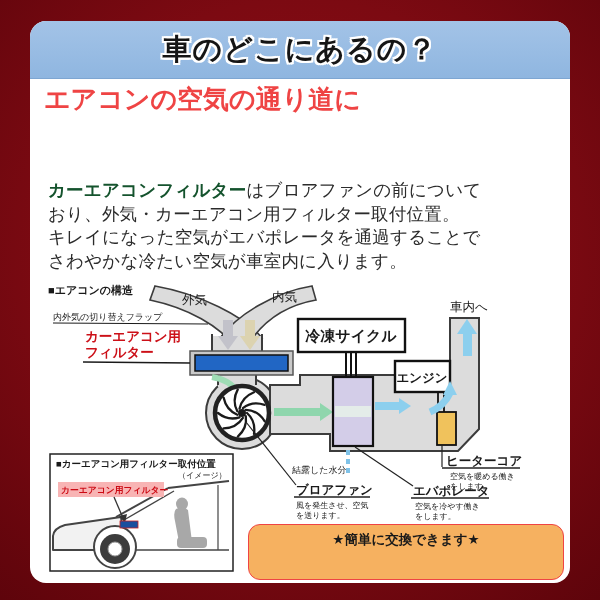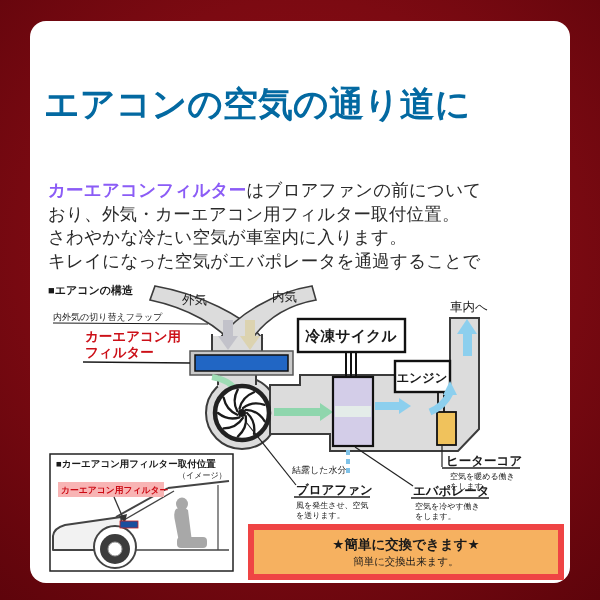--- a/index.html
+++ b/index.html
@@ -18,52 +18,55 @@
     border-bottom:1px solid #7ea6d2;
   }
   .hdr-title{
     width:100%;text-align:center;line-height:56px;
     font-size:29px;font-weight:bold;color:#151515;letter-spacing:1px;
     text-shadow:-2px -2px 0 #fff,2px -2px 0 #fff,-2px 2px 0 #fff,2px 2px 0 #fff,
                  0 -2px 0 #fff,0 2px 0 #fff,-2px 0 0 #fff,2px 0 0 #fff;
   }
   .headline{
     position:absolute;left:14px;top:63px;width:520px;
-    font-size:35px;font-weight:bold;color:#0369a1;line-height:1.16;letter-spacing:0px;
+    font-size:26px;font-weight:bold;color:#ef4444;line-height:1.16;letter-spacing:0px;
   }
   .bodytext{
     position:absolute;left:18px;top:158px;width:512px;
     font-size:17.5px;color:#2b2b2b;line-height:23.5px;letter-spacing:0.2px;
   }
-  .bodytext b{color:#8b5cf6;}
+  .bodytext b{color:#14532d;}
   .diagram{position:absolute;left:0;top:261px;width:540px;height:301px;}
   svg text{font-family:"Liberation Sans","DejaVu Sans",sans-serif;}
   .infobox{
     position:absolute;left:218px;top:503px;width:316px;height:56px;
-    background:#f6b160;border:6px solid #ef4444;border-radius:0;
+    background:#f6b160;border:1px solid #ef4444;border-radius:12px;
     text-align:center;color:#1a1a1a;box-sizing:border-box;
   }
   .infobox .t{font-size:13.5px;font-weight:bold;margin-top:6px;}
   .infobox .l{font-size:10.5px;line-height:1.4;}
 </style>
 </head>
 <body>
 
 <div class="card">
 
+  <div class="hdr">
+    <div class="hdr-title">車のどこにあるの？</div>
+  </div>
 
   <div class="headline">
     <div>エアコンの空気の通り道に</div>
   </div>
 
   <div class="bodytext">
     <div><b>カーエアコンフィルター</b><span>はブロアファンの前について</span></div>
     <div>おり、外気・カーエアコン用フィルター取付位置。</div>
+    <div>キレイになった空気がエバポレータを通過することで</div>
     <div>さわやかな冷たい空気が車室内に入ります。</div>
-    <div>キレイになった空気がエバポレータを通過することで</div>
   </div>
 
   <svg class="diagram" viewBox="0 0 540 301">
 
     <text x="18" y="12" font-size="11" font-weight="bold" fill="#1a1a1a">■エアコンの構造</text>
 
     <g>
       <path d="M 125,4 C 170,12 214,34 232,56 L 206,66 C 190,44 158,26 120,18 Z" fill="#dcdcdc" stroke="#3c3c3c" stroke-width="1.6"></path>
       <path d="M 282,4 C 245,10 208,32 190,56 L 216,66 C 230,42 252,24 286,18 Z" fill="#dcdcdc" stroke="#3c3c3c" stroke-width="1.6"></path>
       <rect x="182" y="54" width="50" height="16" fill="#dcdcdc"></rect>
@@ -210,16 +213,15 @@
       <text x="11" y="39" font-size="8.8" font-weight="bold" fill="#cc0a14">カーエアコン用フィルター</text>
       <line x1="64" y1="43" x2="73" y2="64" stroke="#333" stroke-width="1.3"></line>
       <polygon points="69,62 77,60 75,69" fill="#333"></polygon>
 
       <rect x="70" y="67" width="18" height="7" fill="#1a4f9e" stroke="#c22" stroke-width="0.8"></rect>
     </g>
   </svg>
 
   <div class="infobox">
     <div class="t">★簡単に交換できます★</div>
-    <div class="l">簡単に交換出来ます。</div>
   </div>
 
 </div>
 
 </body></html>

